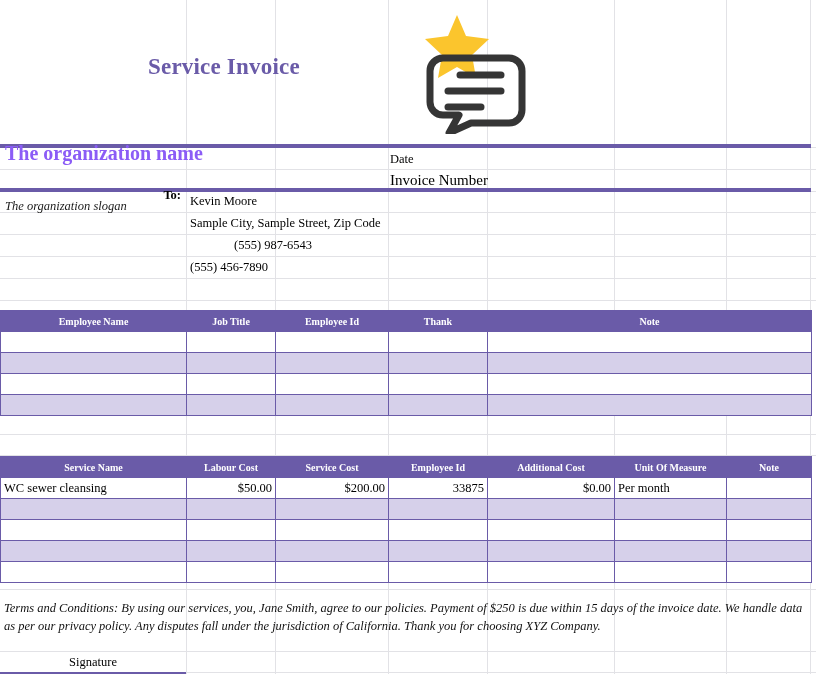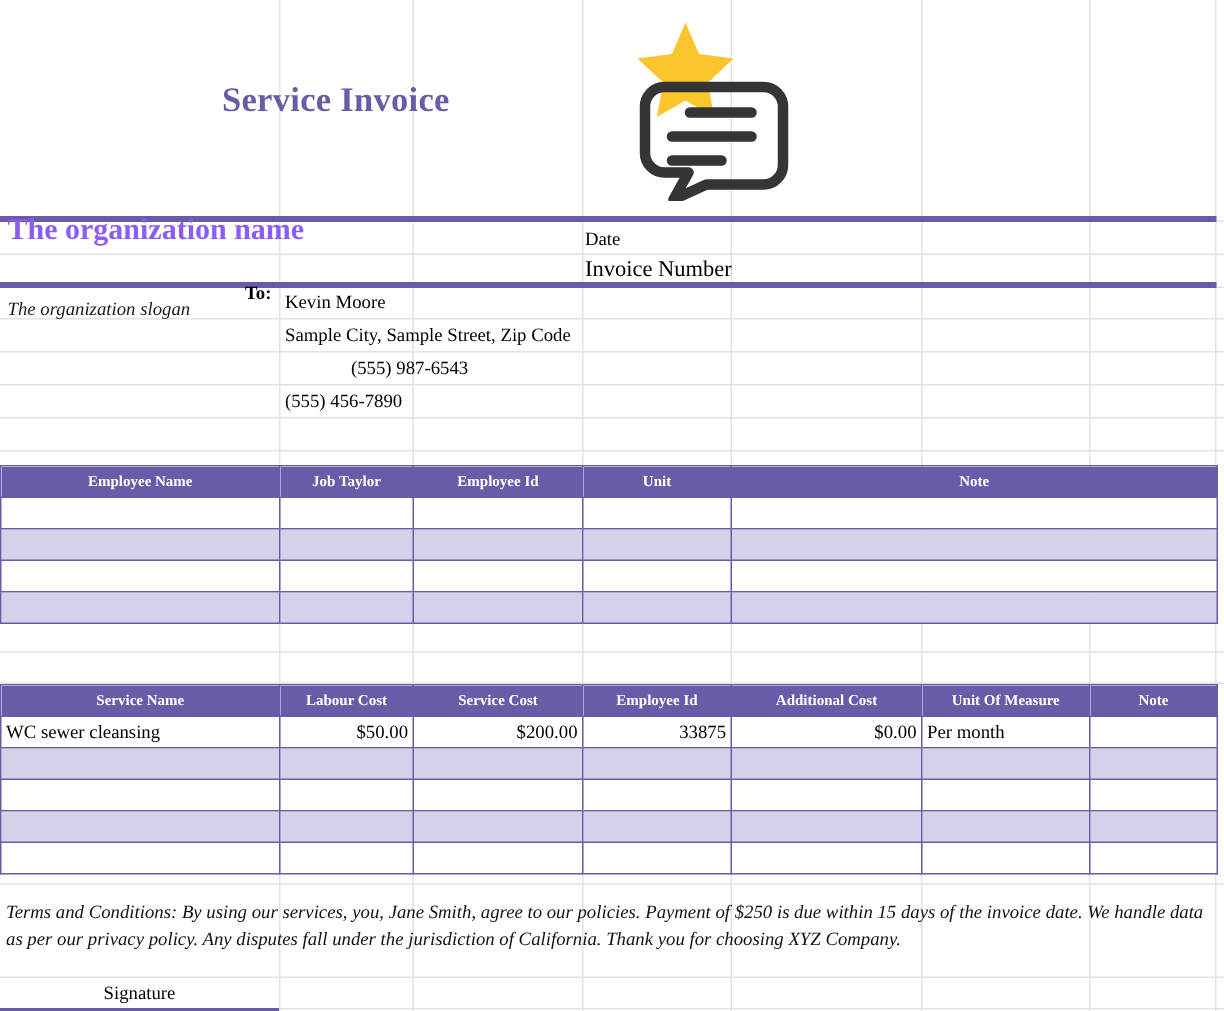--- a/index.html
+++ b/index.html
@@ -242,23 +242,23 @@
     <colgroup>
       <col style="width:186px">
         <col style="width:89px">
         <col style="width:113px">
         <col style="width:99px">
         <col style="width:324px">
     </colgroup>
     <thead>
       <tr>
         <th>Employee Name</th>
-        <th>Job Taylor</th>
+        <th>Job Title</th>
         <th>Employee Id</th>
-        <th>Unit</th>
+        <th>Thank</th>
         <th>Note</th>
       </tr>
     </thead>
     <tbody>
       <tr class="plain">
         <td class="ta-l"></td>
         <td class="ta-l"></td>
         <td class="ta-r"></td>
         <td class="ta-r"></td>
         <td class="ta-l"></td>

